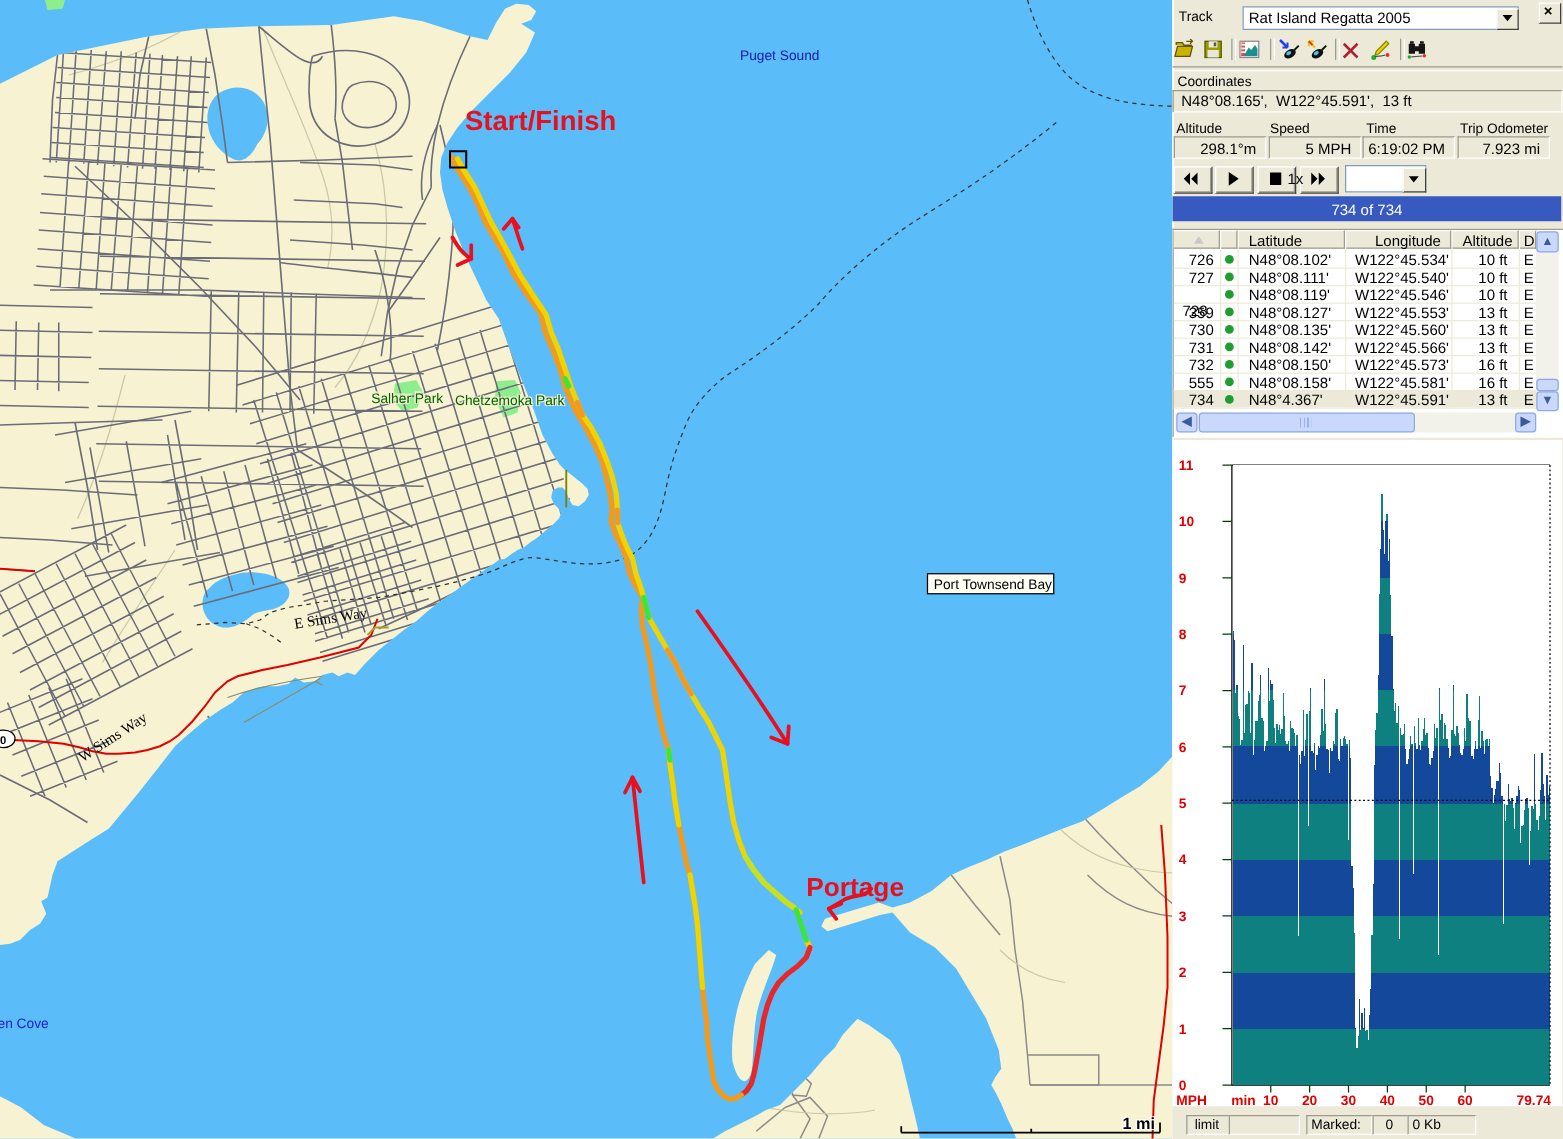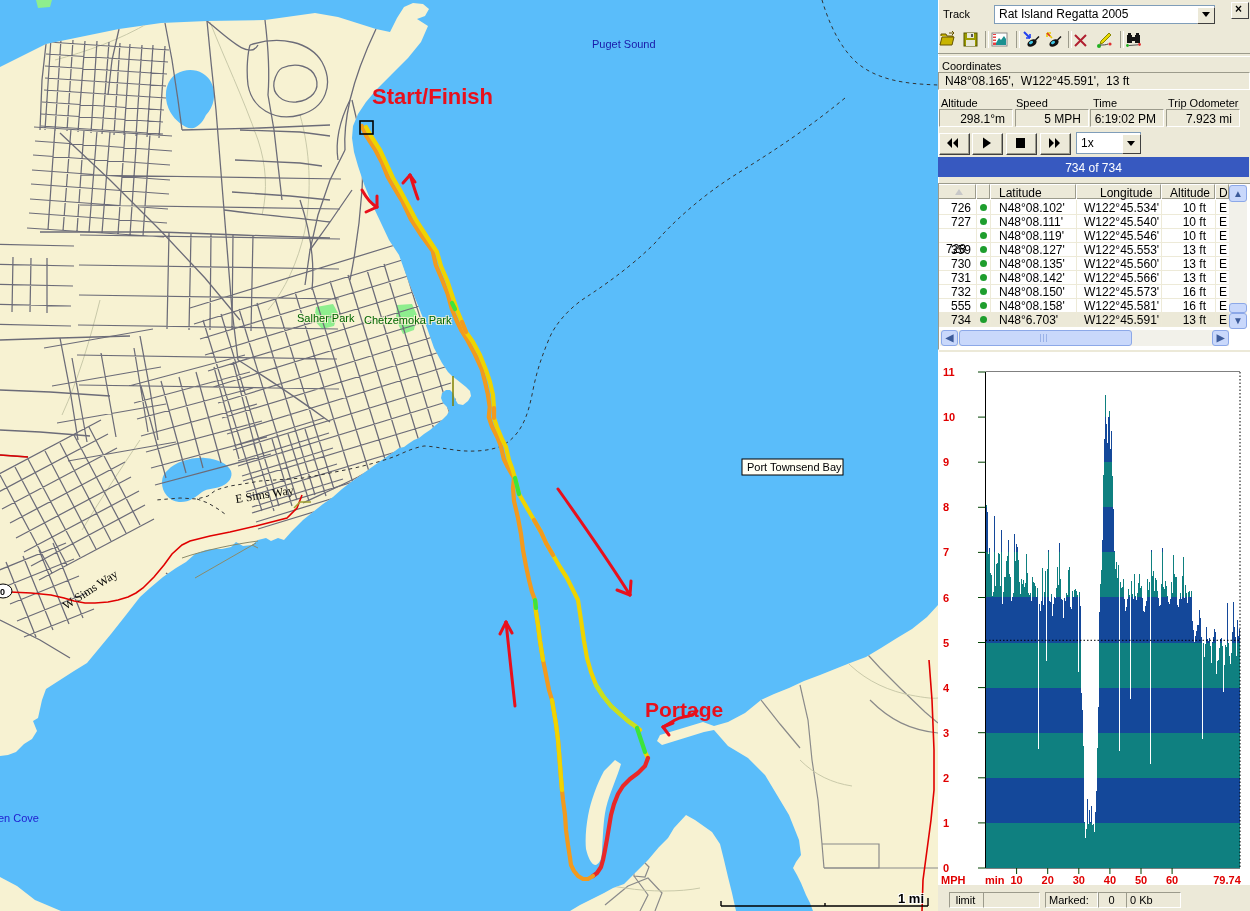--- a/index.html
+++ b/index.html
@@ -223,21 +223,21 @@
 <div style="position:absolute;left:972px;top:133px;width:29px;height:20px;background:#ECE9D8;border-top:1px solid #fff;border-left:1px solid #fff;border-right:1px solid #404040;border-bottom:1px solid #404040;box-shadow:inset -1px -1px 0 #9C9B8C"><svg width="27" height="18">
       <path d="M10,3.5 L18,9 L10,14.5 Z" fill="#000"></path>
     </svg></div>
 <div style="position:absolute;left:1006px;top:133px;width:29px;height:20px;background:#ECE9D8;border-top:1px solid #fff;border-left:1px solid #fff;border-right:1px solid #404040;border-bottom:1px solid #404040;box-shadow:inset -1px -1px 0 #9C9B8C"><svg width="27" height="18">
       <rect x="9" y="4" width="9" height="10" fill="#000"></rect>
     </svg></div>
 <div style="position:absolute;left:1040px;top:133px;width:29px;height:20px;background:#ECE9D8;border-top:1px solid #fff;border-left:1px solid #fff;border-right:1px solid #404040;border-bottom:1px solid #404040;box-shadow:inset -1px -1px 0 #9C9B8C"><svg width="27" height="18">
       <path d="M8,4 L13,9 L8,14 Z M14,4 L19,9 L14,14 Z" fill="#000"></path>
     </svg></div>
 <div style="position:absolute;left:1076px;top:132px;width:65px;height:22px;background:#fff;border:1px solid #7F9DB9;box-sizing:border-box"></div>
-<div class="t12" style="left:1081px;top:136px">1x</div>
+<div class="t12" style="left:1030px;top:136px">1x</div>
 <div style="position:absolute;left:1122px;top:134px;width:17px;height:18px;background:#ECE9D8;border-top:1px solid #fff;border-left:1px solid #fff;border-right:1px solid #404040;border-bottom:1px solid #404040"></div>
 <div style="position:absolute;left:1127px;top:141px;width:0;height:0;border-left:4px solid transparent;border-right:4px solid transparent;border-top:5px solid #000"></div>
 <div style="position:absolute;left:938px;top:157px;width:311px;height:20px;background:#3759C0"></div>
 <div class="t12" style="left:938px;top:161px;width:311px;text-align:center;color:#fff">734 of 734</div>
 <div style="position:absolute;left:938px;top:183px;width:311px;height:165px;background:#fff;border-top:1px solid #9C9B8C;border-left:1px solid #9C9B8C;border-bottom:1px solid #fff;border-right:1px solid #fff"></div>
 <div style="position:absolute;left:939px;top:184px;width:37px;height:15px;background:#ECE9D8;border-right:1px solid #9C9B8C;border-bottom:1px solid #9C9B8C;border-top:1px solid #fff;box-sizing:border-box"></div>
 <div style="position:absolute;left:977px;top:184px;width:13px;height:15px;background:#ECE9D8;border-right:1px solid #9C9B8C;border-bottom:1px solid #9C9B8C;border-top:1px solid #fff;box-sizing:border-box"></div>
 <div style="position:absolute;left:991px;top:184px;width:85px;height:15px;background:#ECE9D8;border-right:1px solid #9C9B8C;border-bottom:1px solid #9C9B8C;border-top:1px solid #fff;box-sizing:border-box"></div>
 <div style="position:absolute;left:1077px;top:184px;width:84px;height:15px;background:#ECE9D8;border-right:1px solid #9C9B8C;border-bottom:1px solid #9C9B8C;border-top:1px solid #fff;box-sizing:border-box"></div>
 <div style="position:absolute;left:1162px;top:184px;width:53px;height:15px;background:#ECE9D8;border-right:1px solid #9C9B8C;border-bottom:1px solid #9C9B8C;border-top:1px solid #fff;box-sizing:border-box"></div>
@@ -299,21 +299,21 @@
 <div class="t12" style="left:941px;top:299px;width:30px;text-align:right">555</div>
 <div style="position:absolute;left:980px;top:302px;width:7px;height:7px;border-radius:50%;background:#1E9E2E"></div>
 <div class="t12" style="left:999px;top:299px">N48°08.158'</div>
 <div class="t12" style="left:1084px;top:299px">W122°45.581'</div>
 <div class="t12" style="left:1150px;top:299px;width:56px;text-align:right">16 ft</div>
 <div class="t12" style="left:1219px;top:299px">E</div>
 <div style="position:absolute;left:939px;top:312px;width:290px;height:1px;background:#EDEAD8"></div>
 <div style="position:absolute;left:939px;top:312px;width:290px;height:14px;background:#ECE9D8"></div>
 <div class="t12" style="left:941px;top:313px;width:30px;text-align:right">734</div>
 <div style="position:absolute;left:980px;top:316px;width:7px;height:7px;border-radius:50%;background:#1E9E2E"></div>
-<div class="t12" style="left:999px;top:313px">N48°6.703'</div>
+<div class="t12" style="left:999px;top:313px">N48°4.367'</div>
 <div class="t12" style="left:1084px;top:313px">W122°45.591'</div>
 <div class="t12" style="left:1150px;top:313px;width:56px;text-align:right">13 ft</div>
 <div class="t12" style="left:1219px;top:313px">E</div>
 <div style="position:absolute;left:939px;top:326px;width:290px;height:1px;background:#EDEAD8"></div>
 <div style="position:absolute;left:976px;top:200px;width:1px;height:126px;background:#EDEAD8"></div>
 <div style="position:absolute;left:990px;top:200px;width:1px;height:126px;background:#EDEAD8"></div>
 <div style="position:absolute;left:1076px;top:200px;width:1px;height:126px;background:#EDEAD8"></div>
 <div style="position:absolute;left:1161px;top:200px;width:1px;height:126px;background:#EDEAD8"></div>
 <div style="position:absolute;left:1215px;top:200px;width:1px;height:126px;background:#EDEAD8"></div>
 <div style="position:absolute;left:1229px;top:200px;width:1px;height:126px;background:#EDEAD8"></div>

